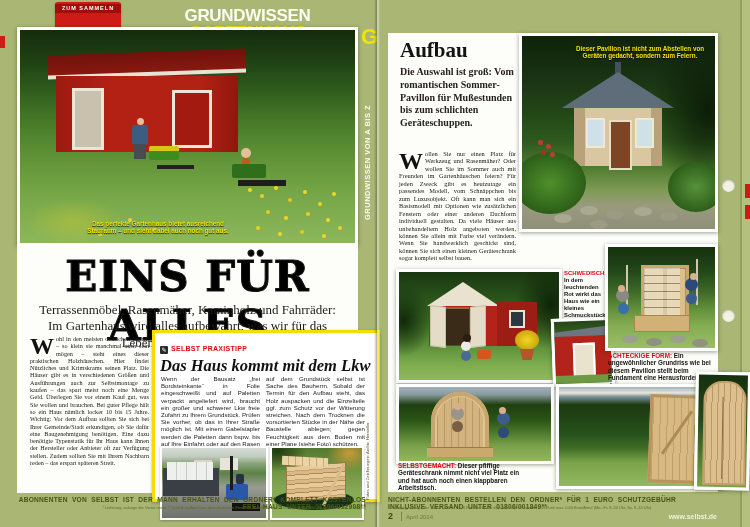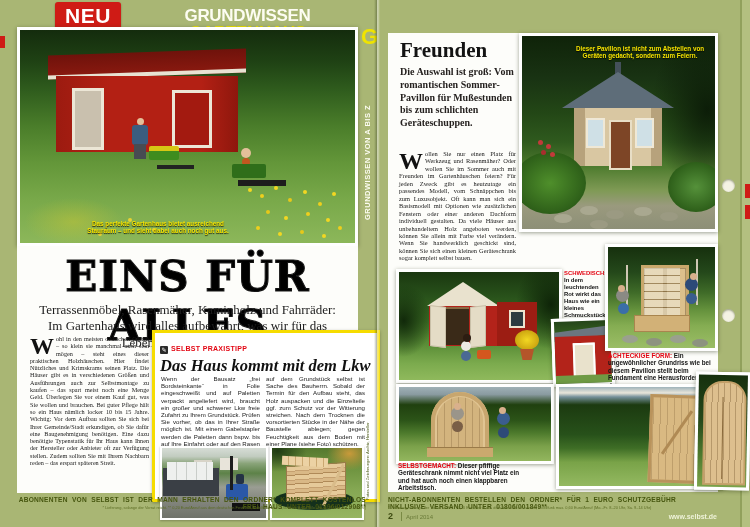--- a/index.html
+++ b/index.html
@@ -42,21 +42,20 @@
 </head>
 <body>
 
 <div id="stage">
 
   <div class="abs" style="left:0;top:0;width:377px;height:527px;">
 
     <div class="abs" style="left:0;top:36px;width:5px;height:12px;background:#cf1b15;"></div>
 
     <div class="abs badge" style="left:55px;top:2px;width:66px;height:36px;">
-      <div class="neu">NEU</div>
       <div class="sam">ZUM SAMMELN</div>
     </div>
 
     <div class="abs hdr" style="left:130px;top:7px;width:235px;text-align:center;">
       <span class="w1">GRUNDWISSEN</span>
       <span class="w2">GARTENHAUS</span>
     </div>
 
     <div class="abs" style="left:361px;top:26px;font:bold 22px/1 'Liberation Sans',sans-serif;color:#f0e400;">G</div>
     <div class="abs vert" style="left:364px;top:52px;height:168px;font:bold 7.5px/1 'Liberation Sans',sans-serif;color:#fdfdf2;letter-spacing:.5px;">GRUNDWISSEN VON A BIS Z</div>
@@ -123,21 +122,21 @@
     <div class="abs footfine" style="left:96px;top:506px;width:270px;text-align:right;">* Lieferung, solange der Vorrat reicht. ** 0,20 Euro/Anruf aus dem deutschen Festnetz, Mobilfunk max. 0,60 Euro/Anruf (Mo.–Fr. 8–20 Uhr, Sa. 9–14 Uhr)</div>
   </div>
 
   <div class="abs" style="left:374px;top:0;width:6px;height:527px;background:linear-gradient(90deg,rgba(40,50,20,0),rgba(40,50,20,.35) 45%,rgba(255,255,255,.5) 60%,rgba(40,50,20,0));"></div>
 
   <div class="abs" style="left:377px;top:0;width:373px;height:527px;">
 
 
     <div class="abs" style="left:11px;top:33px;width:330px;height:459px;background:#fdfdfa;"></div>
 
-    <div class="abs" style="left:23px;top:40px;font:bold 21px/1 'Liberation Serif',serif;color:#131313;">Freunden</div>
+    <div class="abs" style="left:23px;top:40px;font:bold 21px/1 'Liberation Serif',serif;color:#131313;">Aufbau</div>
     <div class="abs" style="left:23px;top:66px;width:118px;font:bold 10px/1.28 'Liberation Serif',serif;color:#262220;">Die Auswahl ist groß: Vom romantischen Sommer-Pavillon für Mußestunden bis zum schlichten Geräteschuppen.</div>
 
     <div class="abs photo" style="left:142px;top:33px;width:193px;height:193px;">
       <div class="scene" style="background:radial-gradient(80px 120px at 96% 38%, #0c1d08, transparent 70%),linear-gradient(180deg,#0f2309 0%,#193313 22%,#234716 40%,#2f5a1e 55%,#4f7c2f 68%,#7f9a55 80%,#9a9a7e 88%,#8d8f77 100%);">
         <div class="fig" style="left:93px;top:26px;width:6px;height:12px;background:#44505a;"></div>
         <div class="fig" style="left:40px;top:36px;width:0;height:0;border-left:56px solid transparent;border-right:56px solid transparent;border-bottom:36px solid #5e6d79;"></div>
         <div class="fig" style="left:52px;top:72px;width:88px;height:58px;background:linear-gradient(90deg,#b7a27c 0 12%,#d9c7a2 12% 88%,#b7a27c 88%);"></div>
         <div class="fig" style="left:64px;top:82px;width:15px;height:26px;background:#cfe0e6;border:2px solid #efe8d6;"></div>
         <div class="fig" style="left:87px;top:84px;width:19px;height:46px;background:#7d4526;border:2px solid #e8dec6;"></div>
         <div class="fig" style="left:113px;top:82px;width:15px;height:26px;background:#cfe0e6;border:2px solid #efe8d6;"></div>

